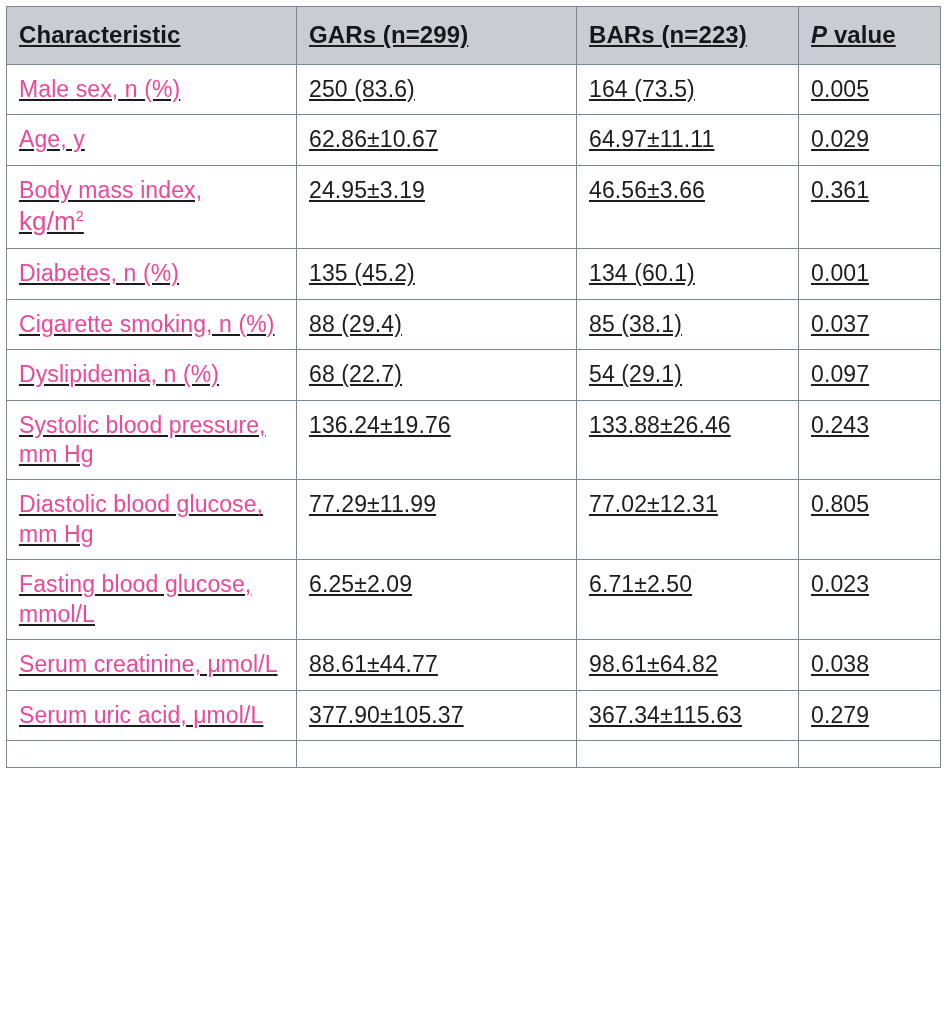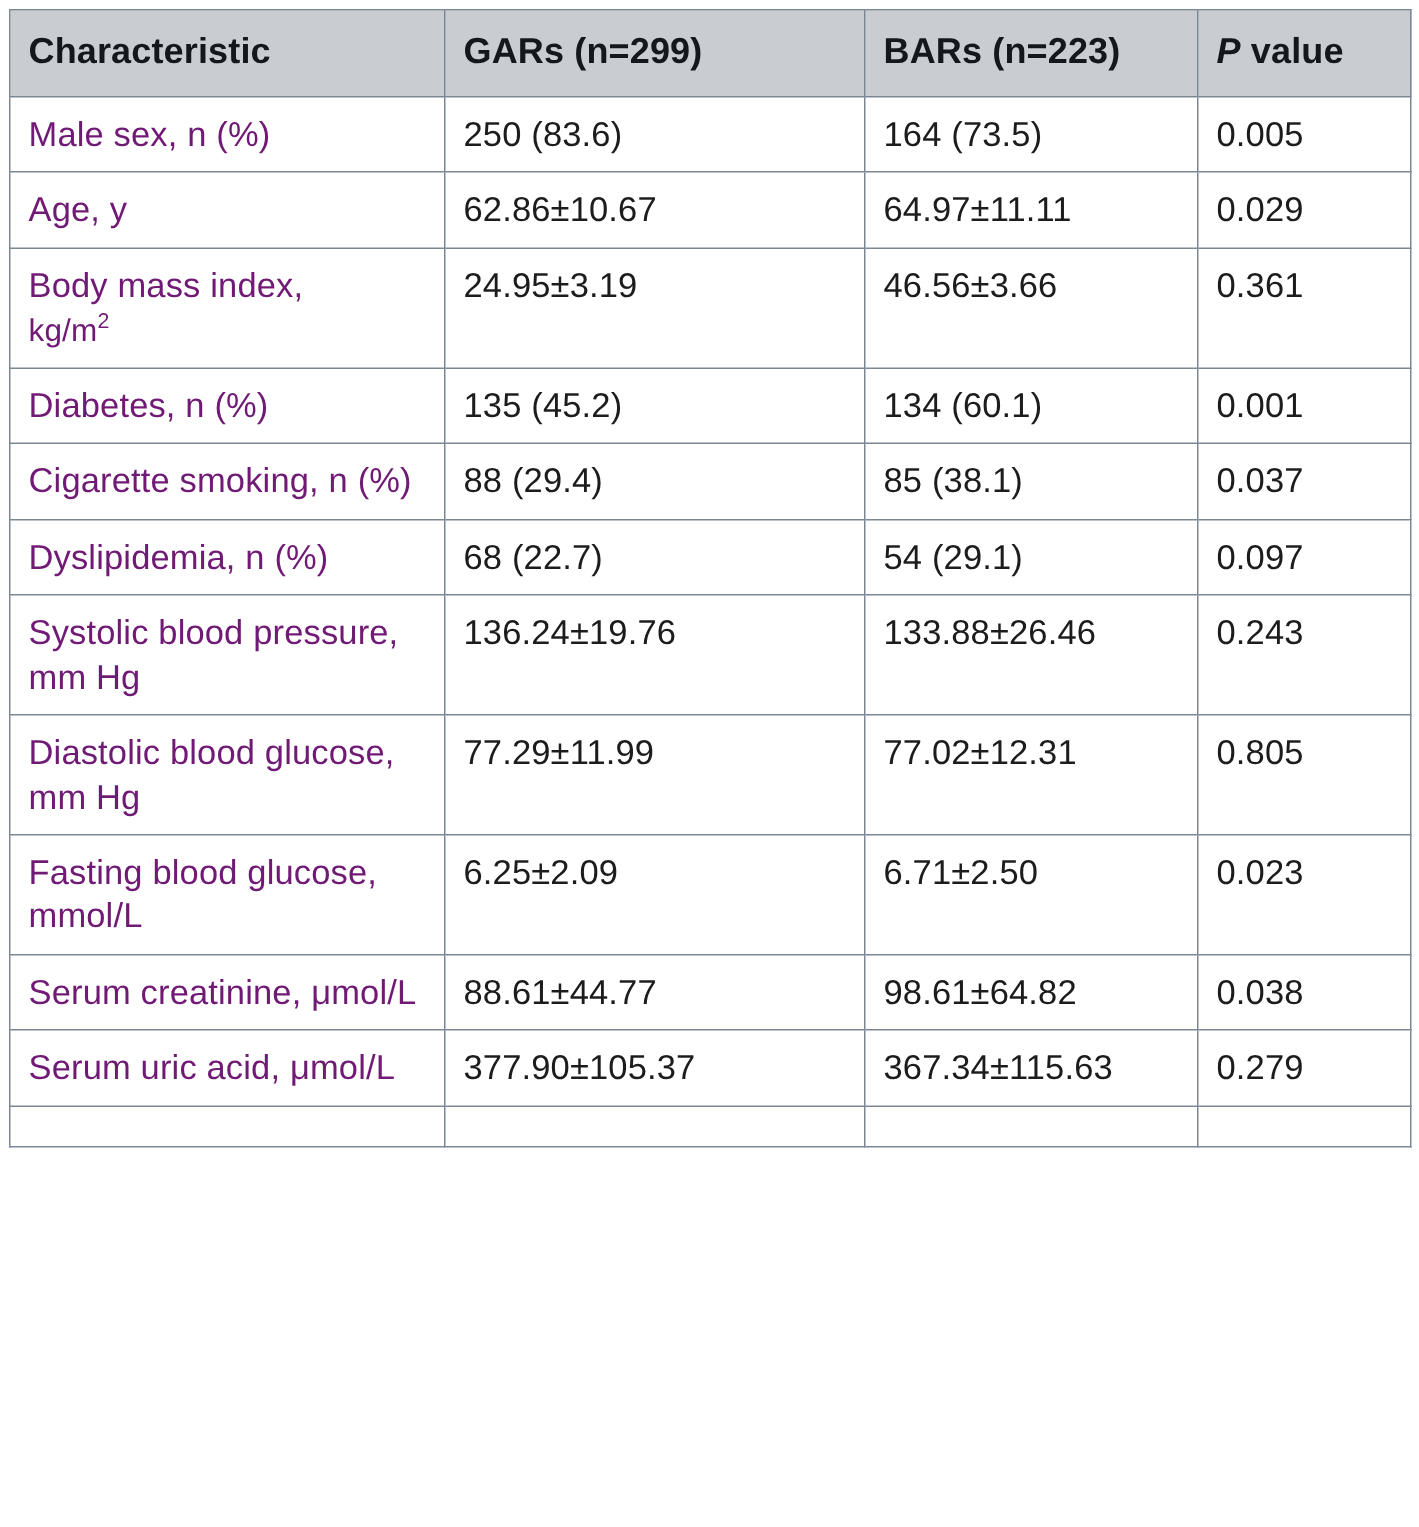--- a/index.html
+++ b/index.html
@@ -12,20 +12,21 @@
     height: 1018px;
     font-family: "Liberation Sans", sans-serif;
     color: #1c1c1c;
     overflow: hidden;
   }
   .table-wrap {
     width: 946px;
     height: 1018px;
     box-sizing: border-box;
     padding: 6px 4px 0 6px;
+    text-decoration: underline;
   }
   table.data-table {
     border-collapse: collapse;
     width: 934px;
     table-layout: fixed;
     background: #fff;
   }
   table.data-table col.c0 { width: 290px; }
   table.data-table col.c1 { width: 280px; }
   table.data-table col.c2 { width: 222px; }
@@ -47,24 +48,24 @@
     padding-top: 13px;
     padding-bottom: 13px;
     text-align: left;
     color: #14181c;
   }
   .hdr-italic {
     font-style: italic;
     font-weight: bold;
   }
   td.char-cell {
-    color: #701a75;
+    color: #ec4899;
   }
   .unit-small {
-    font-size: 21px;
+    font-size: 26px;
   }
   sup {
     font-size: 0.62em;
     vertical-align: super;
     line-height: 0;
   }
   .partial-row td {
     border-bottom: none;
     height: 6px;
     padding: 0;

